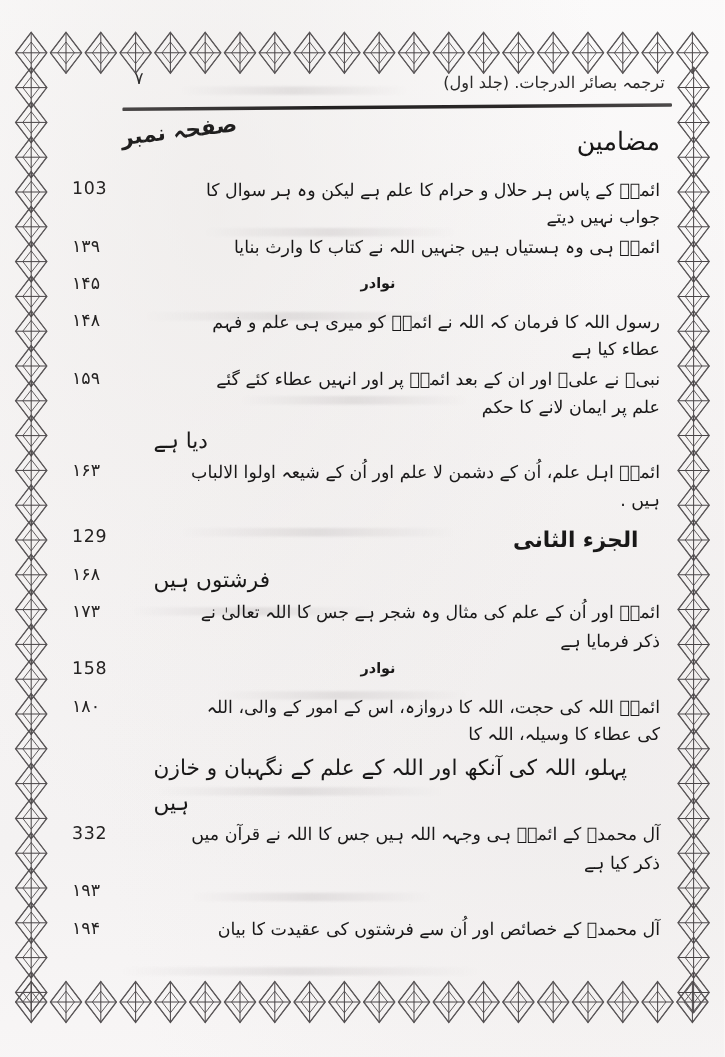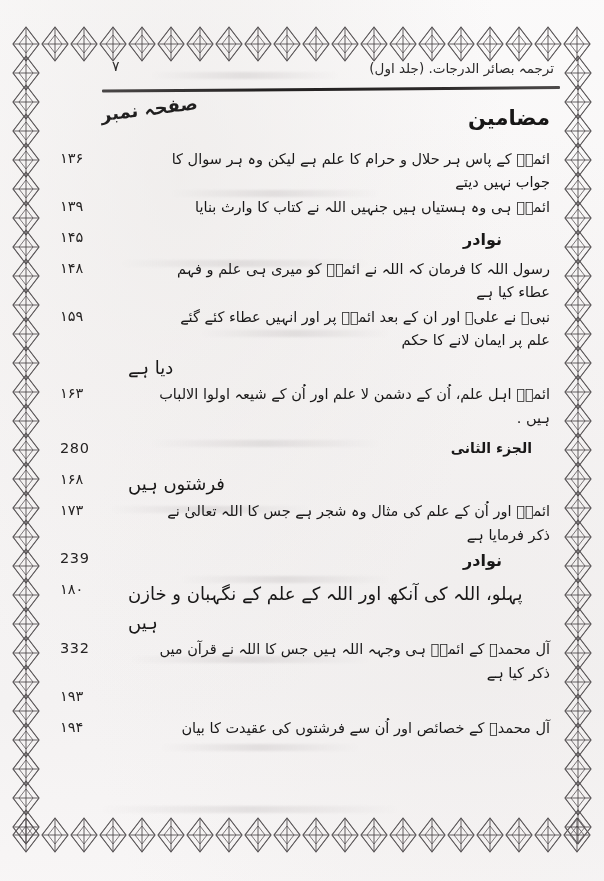--- a/index.html
+++ b/index.html
@@ -91,21 +91,21 @@
 
   .colheads {
     position: relative;
     height: 44px;
   }
   .head-subjects {
     position: absolute;
     right: 12px;
     top: 6px;
     font-size: 21px;
-    font-weight: 700;
+    font-weight: 400;
     color: #171616;
     letter-spacing: .4px;
   }
   .head-pageno {
     position: absolute;
     left: 60px;
     top: 4px;
     font-size: 18px;
     font-weight: 700;
     color: #201f1f;
@@ -145,29 +145,29 @@
     display: block;
     margin-left: 86px;
     font-size: 18px;
     line-height: 1.62;
     color: #191818;
     text-align: left;
   }
 
   
   .entry.heading .title {
-    font-size: 16px;
+    font-size: 12px;
     font-weight: 700;
     margin-left: 86px;
     margin-right: 0;
-    text-align: right;
+    text-align: center;
     padding-right: 48px;
   }
   .entry.major .title {
-    font-size: 14px;
+    font-size: 18px;
     font-weight: 700;
     padding-right: 18px;
     line-height: 1.45;
   }
 
   .entry.gap-top { margin-top: 8px; }
 </style>
 </head>
 <body>
 
@@ -313,21 +313,21 @@
       <div class="rule"></div>
     </div>
 
     <div class="colheads">
       <div class="head-subjects">مضامین</div>
       <div class="head-pageno">صفحہ نمبر</div>
     </div>
 
     <div class="toc" id="toc-list">
         <div class="entry">
-          <span class="pageno">۱۳۶</span>
+          <span class="pageno">103</span>
           <span class="title">ائمہؑ کے پاس ہر حلال و حرام کا علم ہے لیکن وہ ہر سوال کا جواب نہیں دیتے</span>
         </div>
         <div class="entry">
           <span class="pageno">۱۳۹</span>
           <span class="title">ائمہؑ ہی وہ ہستیاں ہیں جنہیں اللہ نے کتاب کا وارث بنایا</span>
         </div>
         <div class="entry heading">
           <span class="pageno">۱۴۵</span>
           <span class="title">نوادر</span>
         </div>
@@ -338,37 +338,38 @@
         <div class="entry">
           <span class="pageno">۱۵۹</span>
           <span class="title">نبیؐ نے علیؑ اور ان کے بعد ائمہؑ پر اور انہیں عطاء کئے گئے علم پر ایمان لانے کا حکم</span>
           <span class="cont">دیا ہے</span>
         </div>
         <div class="entry">
           <span class="pageno">۱۶۳</span>
           <span class="title">ائمہؑ اہل علم، اُن کے دشمن لا علم اور اُن کے شیعہ اولوا الالباب ہیں  .</span>
         </div>
         <div class="entry major gap-top">
-          <span class="pageno">280</span>
+          <span class="pageno">129</span>
           <span class="title">الجزء الثانی</span>
         </div>
         <div class="entry">
           <span class="pageno">۱۶۸</span>
           <span class="cont">فرشتوں ہیں</span>
         </div>
         <div class="entry">
           <span class="pageno">۱۷۳</span>
           <span class="title">ائمہؑ اور اُن کے علم کی مثال وہ شجر ہے جس کا اللہ تعالیٰ نے ذکر فرمایا ہے</span>
         </div>
         <div class="entry heading">
-          <span class="pageno">239</span>
+          <span class="pageno">158</span>
           <span class="title">نوادر</span>
         </div>
         <div class="entry">
           <span class="pageno">۱۸۰</span>
+          <span class="title">ائمہؑ اللہ کی حجت، اللہ کا دروازہ، اس کے امور کے والی، اللہ کی عطاء کا وسیلہ، اللہ کا</span>
           <span class="cont">پہلو، اللہ کی آنکھ اور اللہ کے علم کے نگہبان و خازن ہیں</span>
         </div>
         <div class="entry">
           <span class="pageno">332</span>
           <span class="title">آل محمدؐ کے ائمہؑ ہی وجہہ اللہ ہیں جس کا اللہ نے قرآن میں ذکر کیا ہے</span>
         </div>
         <div class="entry">
           <span class="pageno">۱۹۳</span>
         </div>
         <div class="entry">

